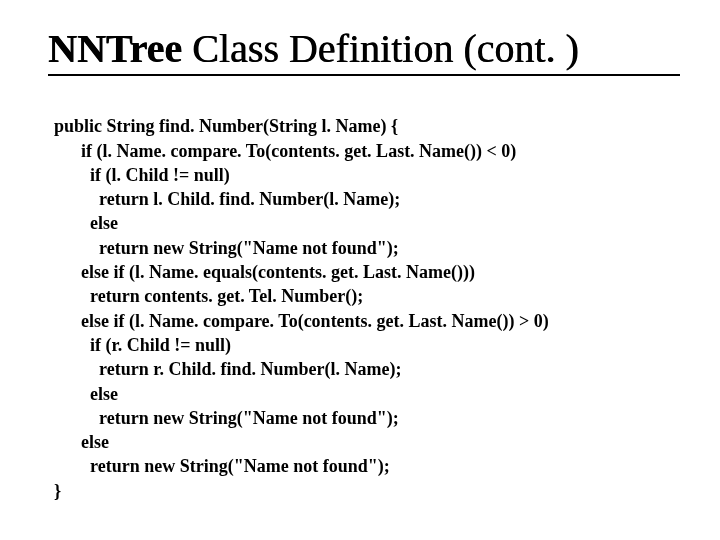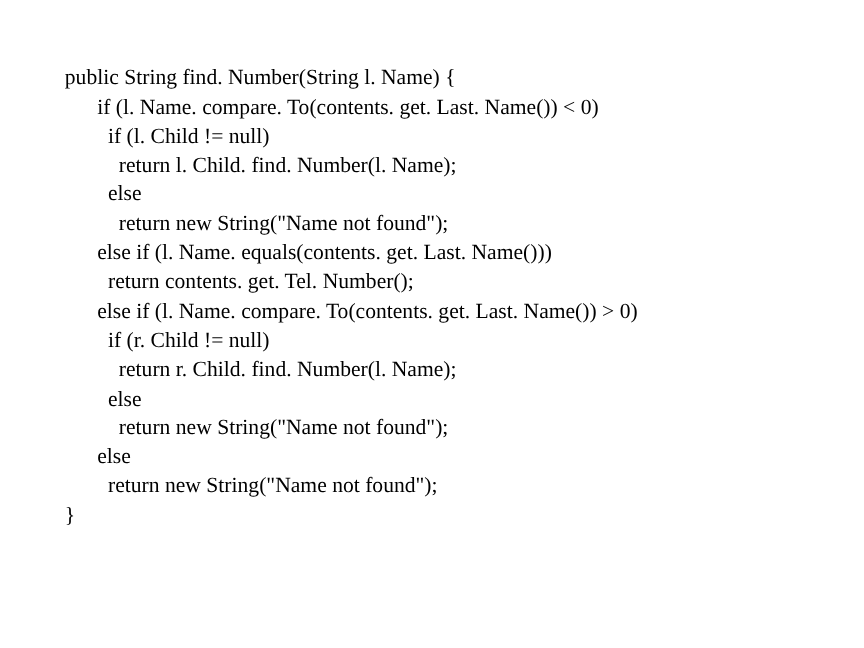--- a/index.html
+++ b/index.html
@@ -30,30 +30,35 @@
     letter-spacing: 0px;
     line-height: 1.05;
     text-shadow: 0.6px 0 0 #000;
   }
   .title .bold {
     font-weight: bold;
   }
   .code-block {
     font-family: "Times New Roman", Times, serif;
     font-size: 18px;
-    font-weight: normal;
+    font-weight: bold;
     line-height: 1.35;
     white-space: pre;
     padding-left: 6px;
   }
 </style>
 </head>
 <body>
 
 <div class="slide">
+  <div class="title-wrap">
+    <div class="title">
+      <span class="bold">NNTree</span><span> Class Definition (cont. )</span>
+    </div>
+  </div>
 
   <div class="code-block">
 <span>public String find. Number(String l. Name) {</span>
 <span>      if (l. Name. compare. To(contents. get. Last. Name()) &lt; 0)</span>
 <span>        if (l. Child != null)</span>
 <span>          return l. Child. find. Number(l. Name);</span>
 <span>        else</span>
 <span>          return new String("Name not found");</span>
 <span>      else if (l. Name. equals(contents. get. Last. Name()))</span>
 <span>        return contents. get. Tel. Number();</span>

